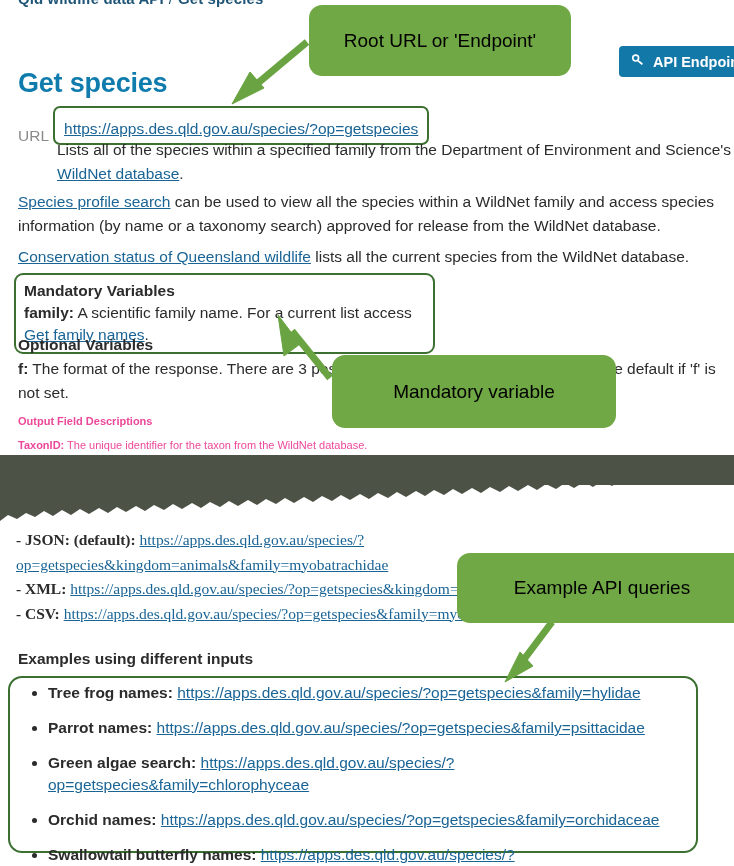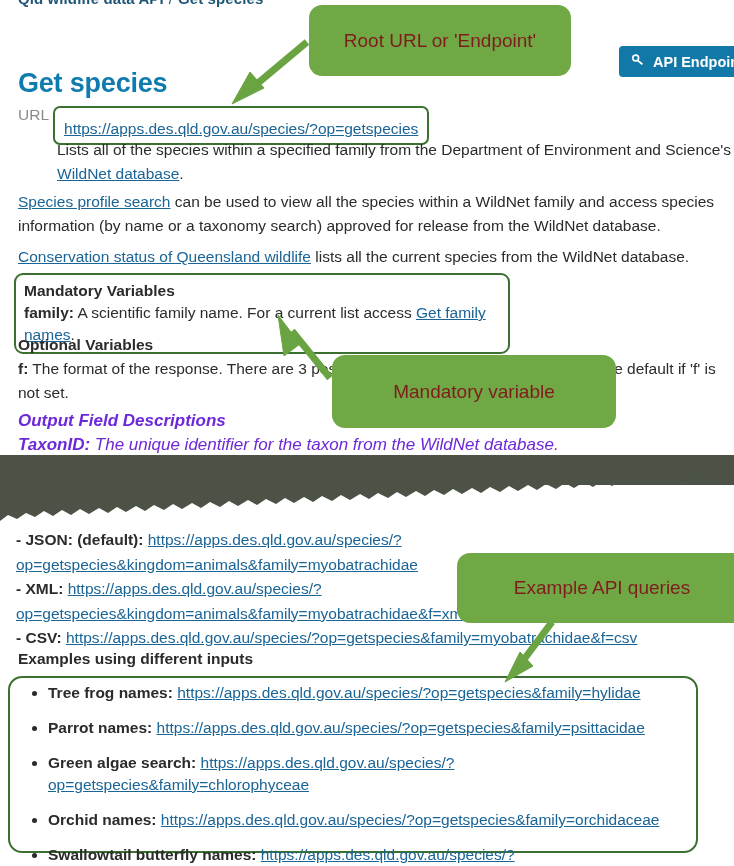--- a/index.html
+++ b/index.html
@@ -67,21 +67,21 @@
     box-sizing: border-box;
   }
   .api-endpoint-btn .key-icon { display: block; }
 
   
   .url-row {
     position: absolute;
     top: 106px;
     left: 18px;
     display: flex;
-    align-items: flex-start;
+    align-items: flex-end;
     font-size: 15.5px;
   }
   .url-label { color: #8a8a8a; margin-right: 4px; }
   .url-box {
     border: 2px solid #3b7031;
     border-radius: 7px;
     padding: 12px 9px 5px 9px;
     background: transparent;
   }
   a.link {
@@ -100,21 +100,21 @@
   }
   .p1 { top: 138px; margin-left: 39px; }
   .p2 { top: 190px; }
   .p3 { top: 245px; }
 
   
   .mandatory-box {
     position: absolute;
     top: 273px;
     left: 14px;
-    width: 496px;
+    width: 421px;
     border: 2.5px solid #3b7031;
     border-radius: 9px;
     padding: 5px 10px 6px 8px;
     box-sizing: border-box;
     font-size: 15.5px;
     line-height: 22px;
     color: #2b2b2b;
   }
   .bold { font-weight: bold; }
 
@@ -125,24 +125,23 @@
     width: 706px;
     font-size: 15.5px;
     line-height: 24px;
     color: #2b2b2b;
   }
   .output-block {
     position: absolute;
     top: 409px;
     left: 18px;
     width: 706px;
-    font-size: 17px;
+    font-size: 11px;
     line-height: 24px;
-    color: #6d28d9;
-    font-style: italic;
+    color: #ec4899;
   }
 
   
   .tear-band {
     position: absolute;
     left: 0;
     top: 455px;
     width: 734px;
     height: 75px;
     pointer-events: none;
@@ -151,21 +150,21 @@
   
   .formats {
     position: absolute;
     top: 528px;
     left: 16px;
     width: 706px;
     font-size: 15.5px;
     line-height: 24.5px;
     color: #2b2b2b;
   }
-  .formats .fmt-line { margin-bottom: 0; }
+  .formats .fmt-line { margin-bottom: 0; font-family: Liberation Serif, serif; }
 
   .examples-heading {
     position: absolute;
     top: 650px;
     left: 18px;
     font-size: 15.5px;
     font-weight: bold;
     color: #2b2b2b;
   }
 
@@ -193,21 +192,21 @@
     margin: 0 0 13px 0;
   }
   .examples-box li:last-child { margin-bottom: 0; }
   .examples-box li .lbl { font-weight: bold; }
 
   
   .callout {
     position: absolute;
     background: #6fa845;
     border-radius: 13px;
-    color: #7f1d1d;
+    color: #000000;
     display: flex;
     align-items: center;
     justify-content: center;
     text-align: center;
     font-size: 19px;
     box-sizing: border-box;
     padding: 0 2px;
   }
   .callout-root { top: 5px; left: 309px; width: 262px; height: 71px; }
   .callout-mandatory { top: 355px; left: 332px; width: 284px; height: 73px; }

